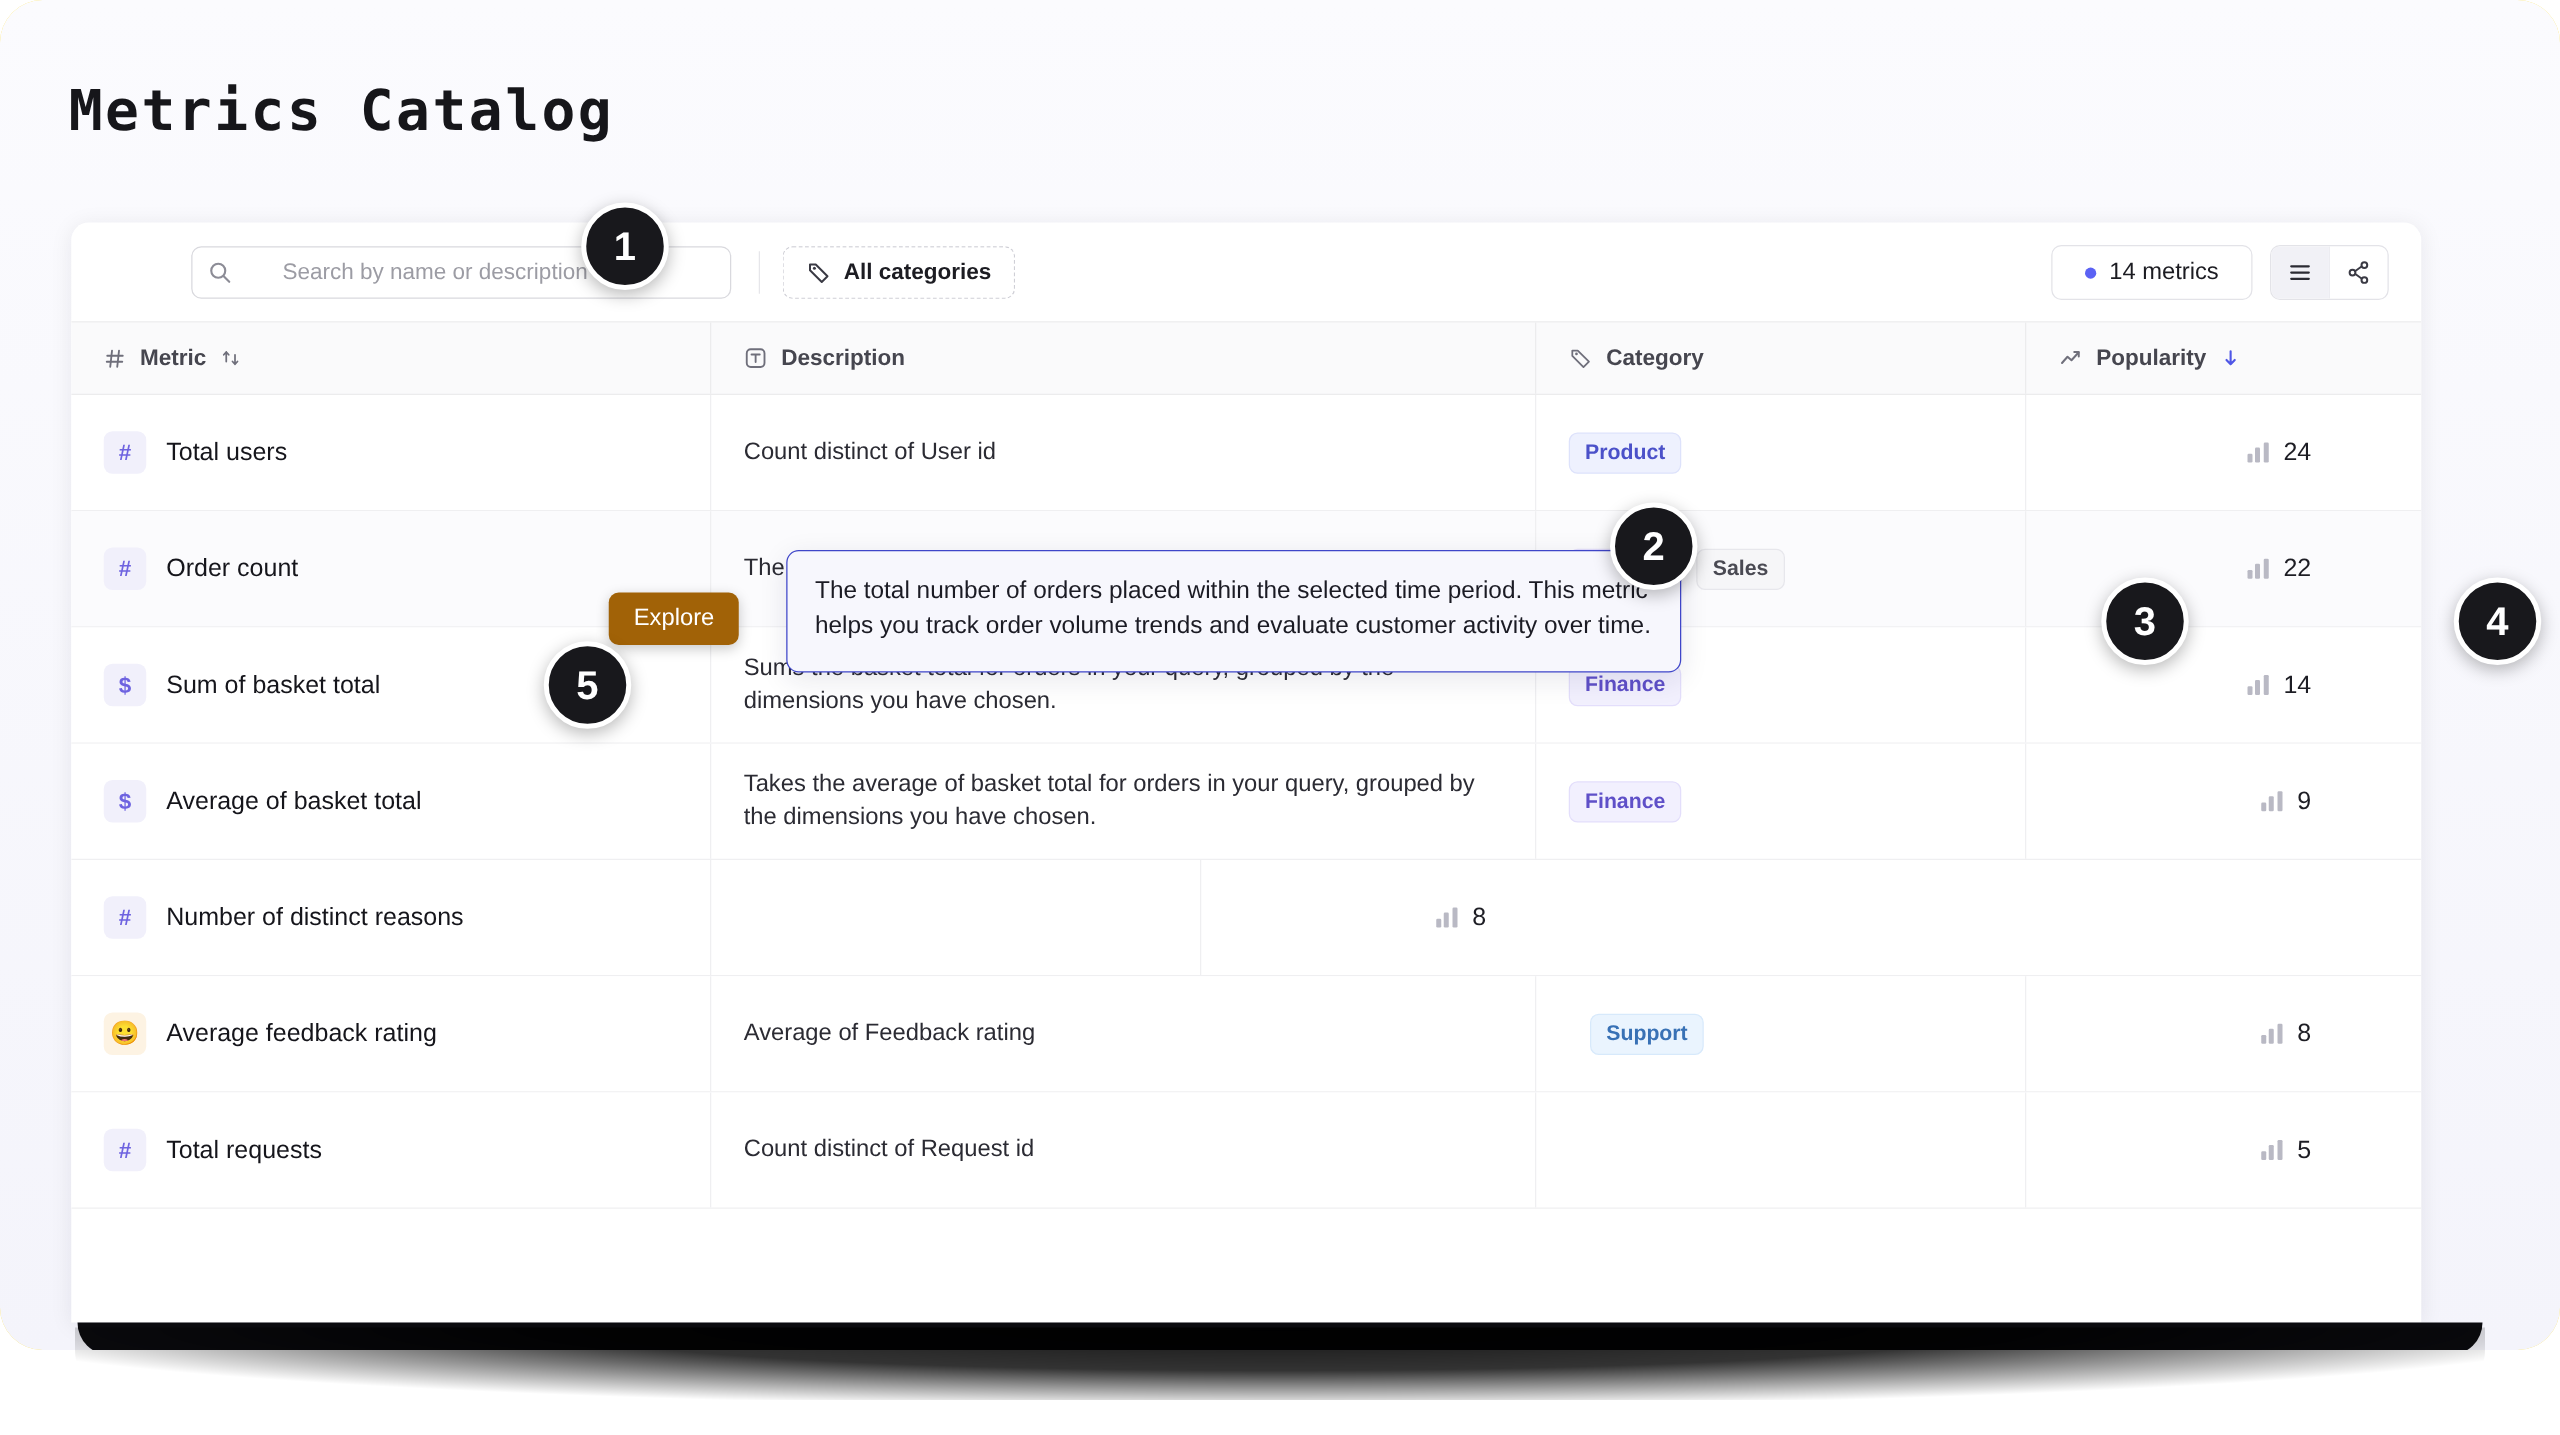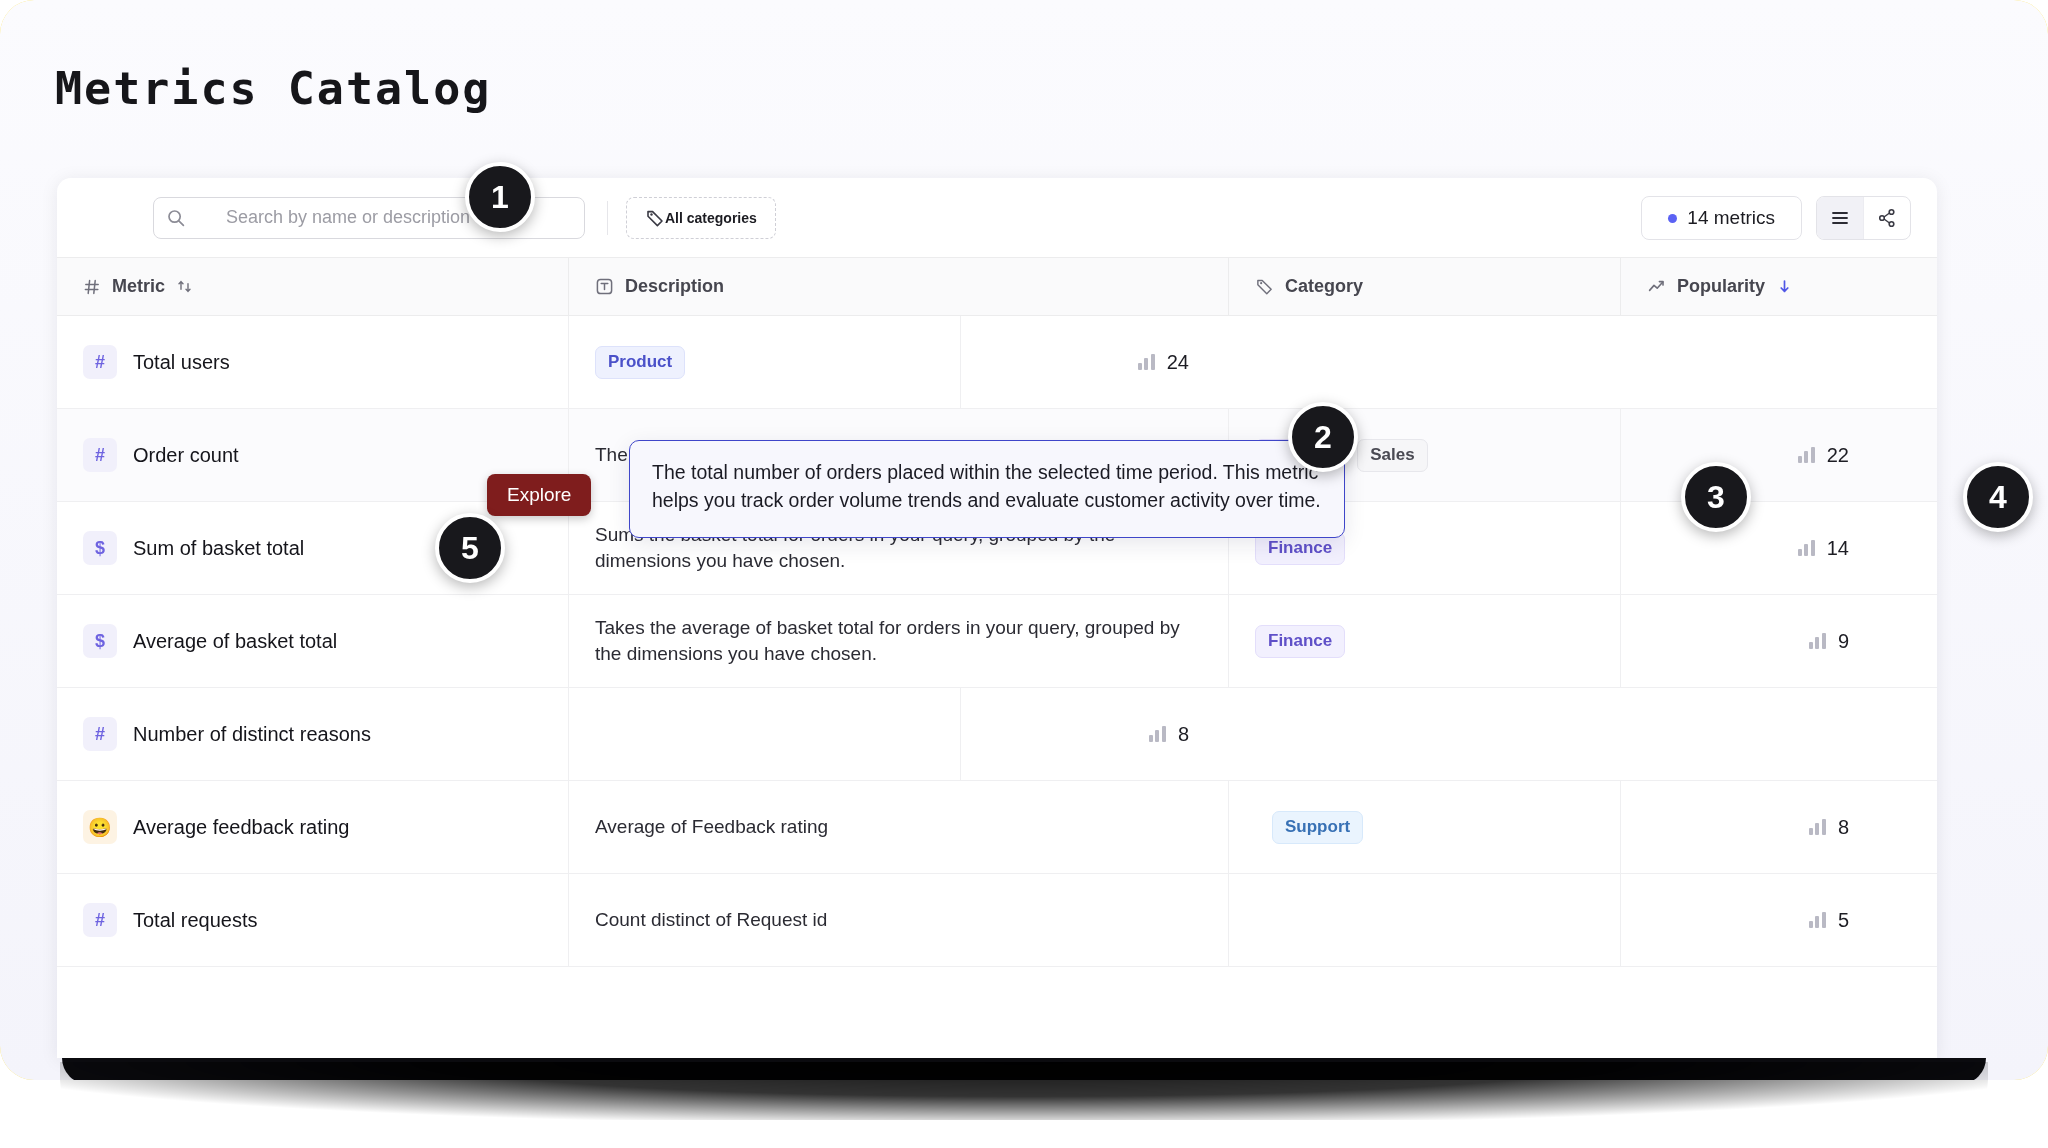--- a/index.html
+++ b/index.html
@@ -113,23 +113,24 @@
     height: 34px;
     background: #e6e6ea;
     margin: 0 18px 0 22px;
   }
   .cat-btn {
     height: 42px;
     border: 1px dashed #cfcfd6;
     border-radius: 8px;
     display: flex;
     align-items: center;
+    gap: 10px;
     padding: 0 18px;
     background: #fff;
-    font-size: 14px;
+    font-size: 18px;
     font-weight: 700;
     color: #1c1c22;
     white-space: nowrap;
   }
   .toolbar-right {
     position: absolute;
     right: 26px;
     top: 18px;
     display: flex;
     align-items: center;
@@ -280,21 +281,21 @@
     box-shadow: 0 6px 22px rgba(30,30,70,0.10);
     z-index: 40;
   }
 
   
   .explore-btn {
     position: absolute;
     left: 487px;
     top: 474px;
     height: 42px;
-    background: #7f1d1d;
+    background: #a16207;
     color: #fff;
     border-radius: 8px;
     display: flex; align-items: center; justify-content: center;
     padding: 0 20px;
     font-size: 19px;
     z-index: 45;
     box-shadow: 0 3px 10px rgba(0,0,0,0.22);
   }
 
   
@@ -439,20 +440,23 @@
         </div>
       </div>
 
       <div class="tbody">
 
         <div class="tr">
           <div class="td col-metric metric-cell">
             <span class="metric-icon">#</span>
             <span class="metric-name">Total users</span>
           </div>
+          <div class="td col-desc">
+            <span class="desc-text">Count distinct of User id</span>
+          </div>
           <div class="td col-cat cat-cell">
             <span class="tag product">Product</span>
           </div>
           <div class="td col-pop pop-cell">
             <span class="bars">
                 <i></i>
                 <i></i>
                 <i></i>
               </span>
             <span>24</span>

